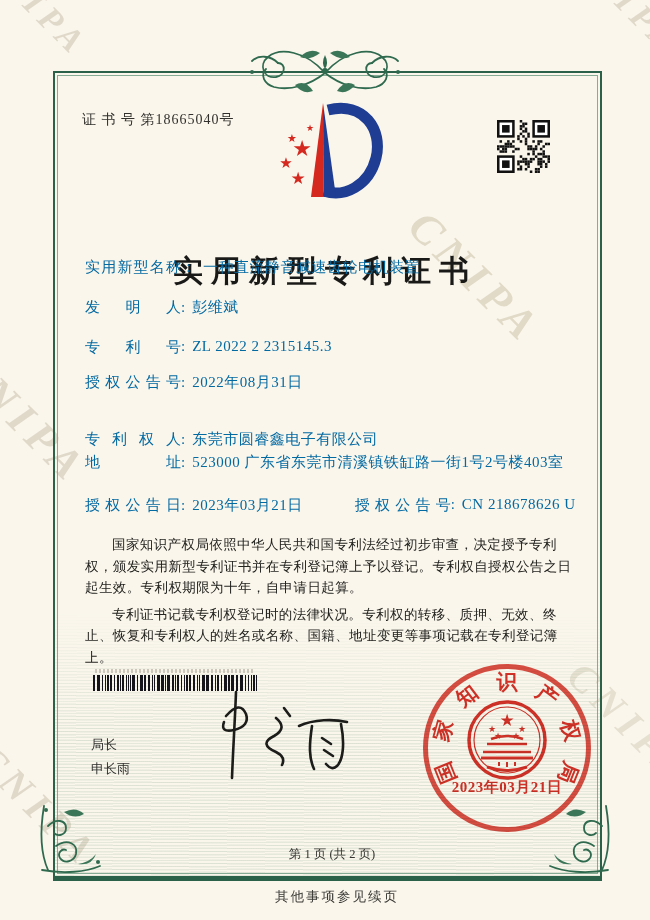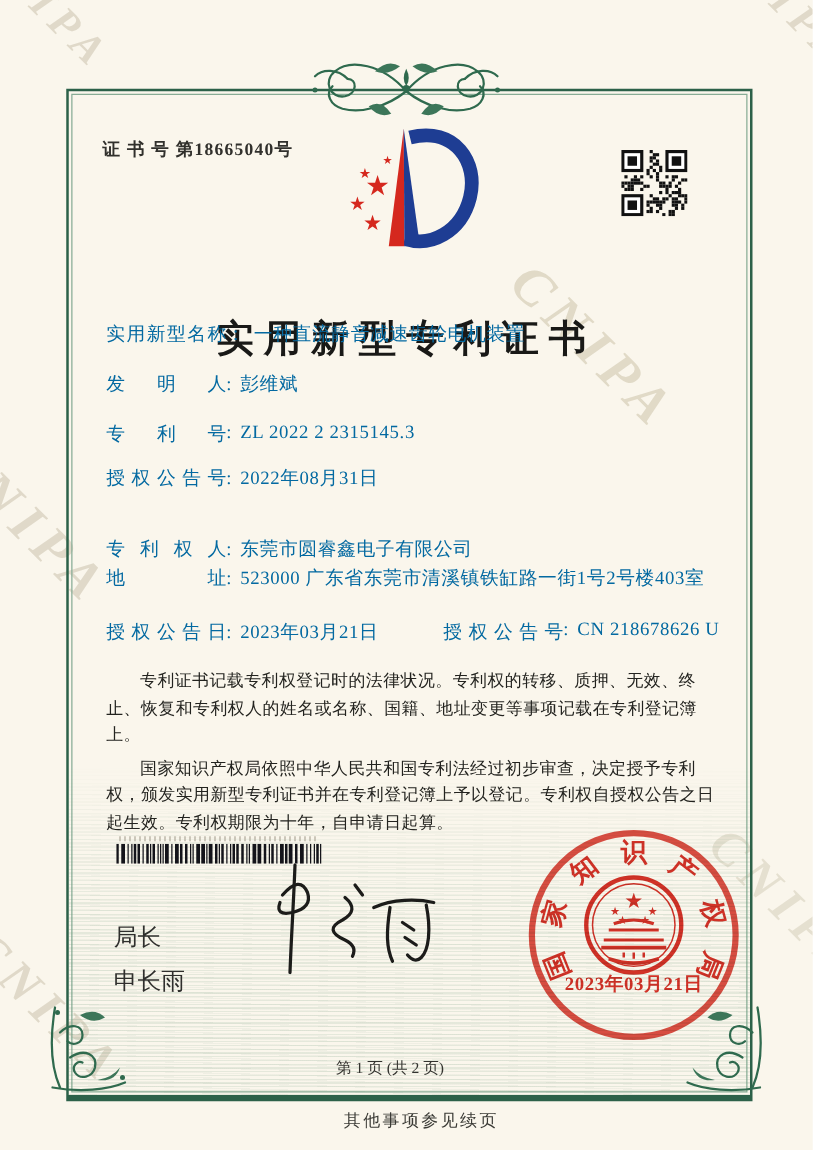--- a/index.html
+++ b/index.html
@@ -29,21 +29,21 @@
   .guilloche{
     position:absolute;left:0;right:0;bottom:0;height:265px;
     background:
       repeating-linear-gradient(0deg, rgba(104,150,120,0.14) 0 1px, transparent 1px 3px),
       repeating-linear-gradient(1.5deg, rgba(104,150,120,0.07) 0 1px, transparent 1px 4px);
     -webkit-mask-image:linear-gradient(to top,#000 55%,transparent);
     mask-image:linear-gradient(to top,#000 55%,transparent);
     pointer-events:none;
   }
   
-  .certno{position:absolute;left:82px;top:111px;font-size:14px;letter-spacing:1px;color:#31302c;font-weight:bold;}
+  .certno{position:absolute;left:82px;top:111px;font-size:14px;letter-spacing:1px;color:#31302c;}
   .logo{position:absolute;left:262px;top:100px;}
   .qr{position:absolute;left:497px;top:120px;width:53px;height:53px;}
   .title{
     position:absolute;left:0;top:208px;width:650px;text-align:center;
     font-size:30px;font-weight:700;letter-spacing:8px;color:#191917;margin-top:43px;
   }
   
   .frow{position:absolute;left:85px;width:500px;font-size:15px;color:#0369a1;white-space:nowrap;}
   .flabel{display:inline-block;width:96px;text-align:justify;text-align-last:justify;vertical-align:top;}
   .fsep{margin-right:7px;}
@@ -52,42 +52,42 @@
   .fcol2{margin-left:52px;white-space:nowrap;}
   
   .paras{position:absolute;left:85px;top:534px;width:494px;font-size:13.5px;line-height:1.6;color:#23231f;}
   .paras p{margin:0 0 5px 0;text-indent:2em;letter-spacing:0.4px;}
   
   .microtext{position:absolute;left:95px;top:669px;width:160px;height:4px;
     background:repeating-linear-gradient(90deg,#b9b3a5 0 2px,transparent 2px 4px);opacity:.7;}
   .barcode{position:absolute;left:93px;top:675px;}
   
   .signer{position:absolute;left:91px;top:733px;font-family:"Liberation Sans","DejaVu Sans",sans-serif;
-    font-size:19px;color:#2f2f2d;line-height:1.85;}
+    font-size:13px;color:#2f2f2d;line-height:1.85;}
   .signature{position:absolute;left:196px;top:686px;}
   
   .seal{
     position:absolute;left:423px;top:664px;width:168px;height:168px;
     mix-blend-mode:multiply;opacity:.95;
   }
   .seal-ring{
     position:absolute;left:0;top:0;right:0;bottom:0;border-radius:50%;
     border:5px solid rgba(211,38,26,0.85);
   }
   .seal-ring-text span{
     position:absolute;left:50%;top:50%;
     font-size:21px;font-weight:700;color:#d5281e;
   }
   .seal-emblem{position:absolute;left:43px;top:32px;}
   .seal-date{
     position:absolute;left:0;top:114px;width:100%;text-align:center;
     font-size:15px;font-weight:700;color:#d5281e;letter-spacing:0.5px;white-space:nowrap;
   }
   
-  .pageinfo{position:absolute;left:0;top:846px;width:624px;text-align:center;font-size:12.5px;color:#33332f;}
+  .pageinfo{position:absolute;left:0;top:846px;width:624px;text-align:center;font-size:12.5px;color:#33332f;padding-left:20px;}
   .contnote{position:absolute;left:12px;top:888px;width:650px;text-align:center;font-size:13.5px;color:#3a3a35;letter-spacing:2px;}
   
   .orn-top{position:absolute;left:240px;top:45px;}
   .orn-bl{position:absolute;left:34px;top:800px;}
   .orn-br{position:absolute;left:546px;top:800px;transform:scaleX(-1);}
 </style>
 </head>
 <body>
 
 <div class="wm" style="left:-34px;top:-16px;font-size:34px;">CNIPA</div>
@@ -296,22 +296,22 @@
 <div class="frow frow2" style="top:496px">
   <div>
     <span class="flabel">授权公告日</span><span class="fsep">:</span><span class="fval">2023年03月21日</span>
   </div>
   <div class="fcol2">
     <span class="flabel">授权公告号</span><span class="fsep">:</span><span class="fval">CN 218678626 U</span>
   </div>
 </div>
 
 <div class="paras">
+  <p>国家知识产权局依照中华人民共和国专利法经过初步审查，决定授予专利权，颁发实用新型专利证书并在专利登记簿上予以登记。专利权自授权公告之日起生效。专利权期限为十年，自申请日起算。</p>
   <p>专利证书记载专利权登记时的法律状况。专利权的转移、质押、无效、终止、恢复和专利权人的姓名或名称、国籍、地址变更等事项记载在专利登记簿上。</p>
-  <p>国家知识产权局依照中华人民共和国专利法经过初步审查，决定授予专利权，颁发实用新型专利证书并在专利登记簿上予以登记。专利权自授权公告之日起生效。专利权期限为十年，自申请日起算。</p>
 </div>
 
 <div class="microtext"></div>
 <div class="barcode">
   <svg width="167" height="16" viewBox="0 0 167 16">
       <rect x="0" y="0" width="2" height="16" fill="#14141a"></rect>
       <rect x="4" y="0" width="3" height="16" fill="#14141a"></rect>
       <rect x="9" y="0" width="1" height="16" fill="#14141a"></rect>
       <rect x="12" y="0" width="1" height="16" fill="#14141a"></rect>
       <rect x="14" y="0" width="2" height="16" fill="#14141a"></rect>

